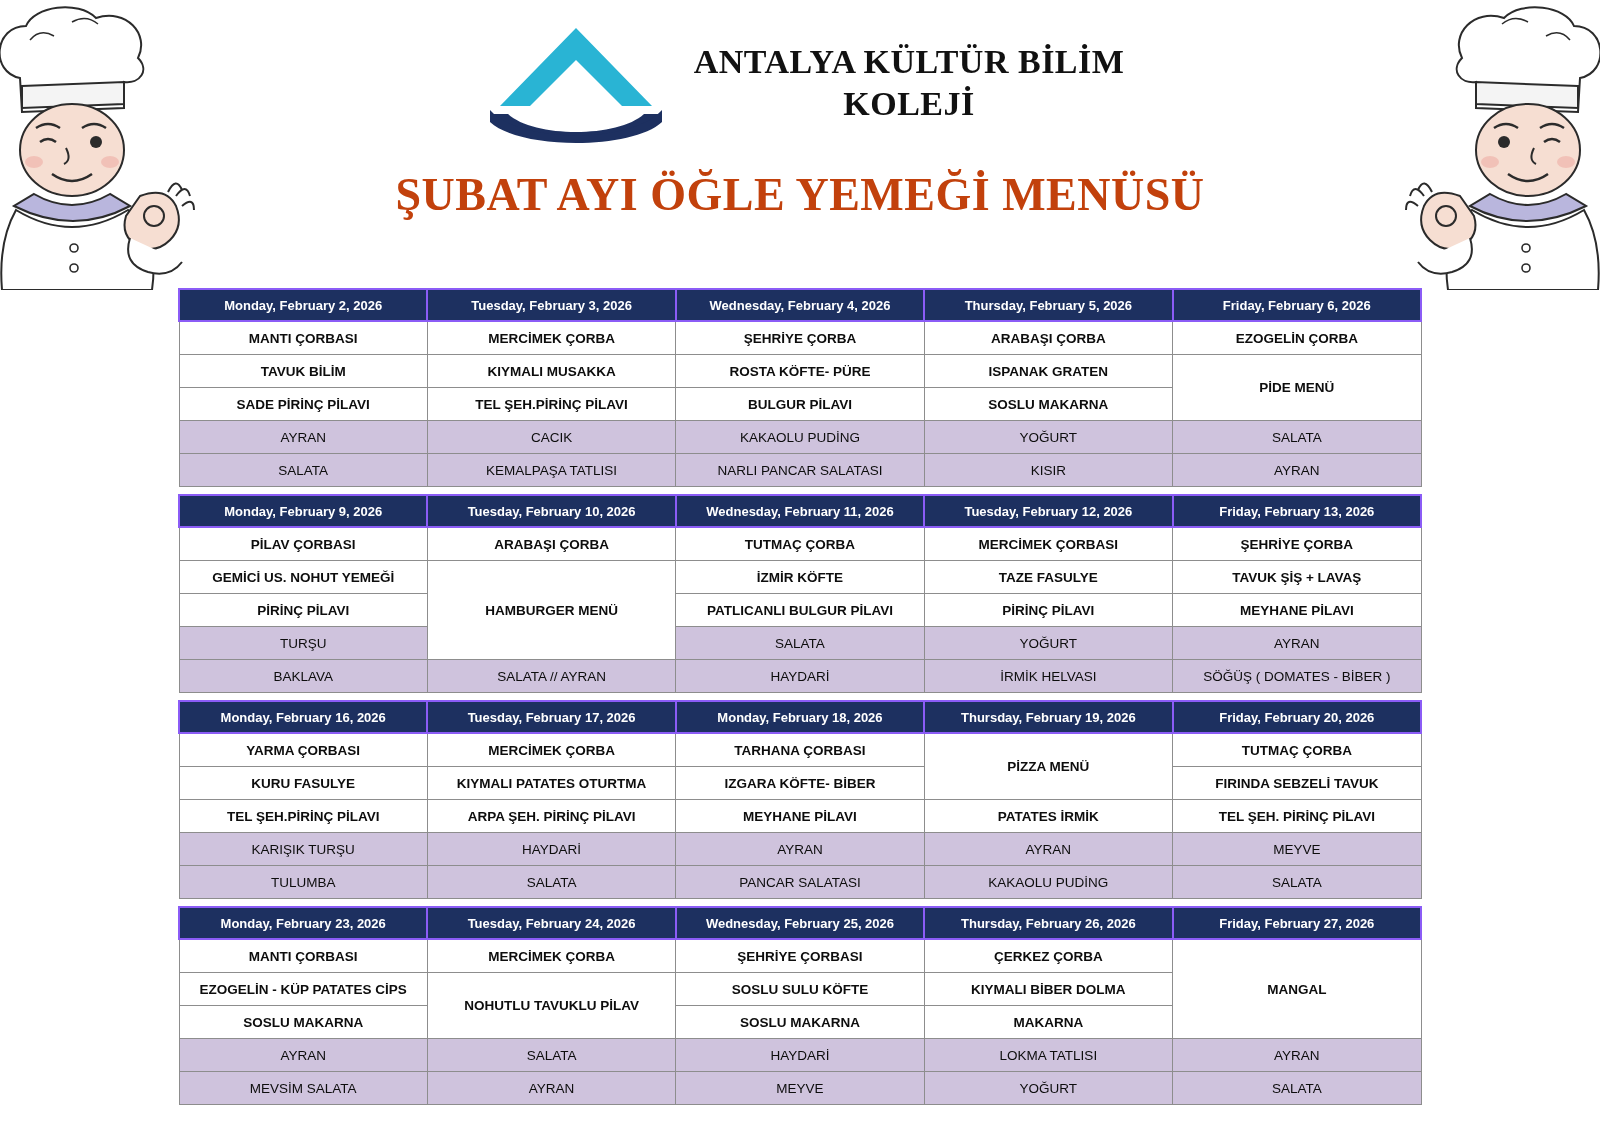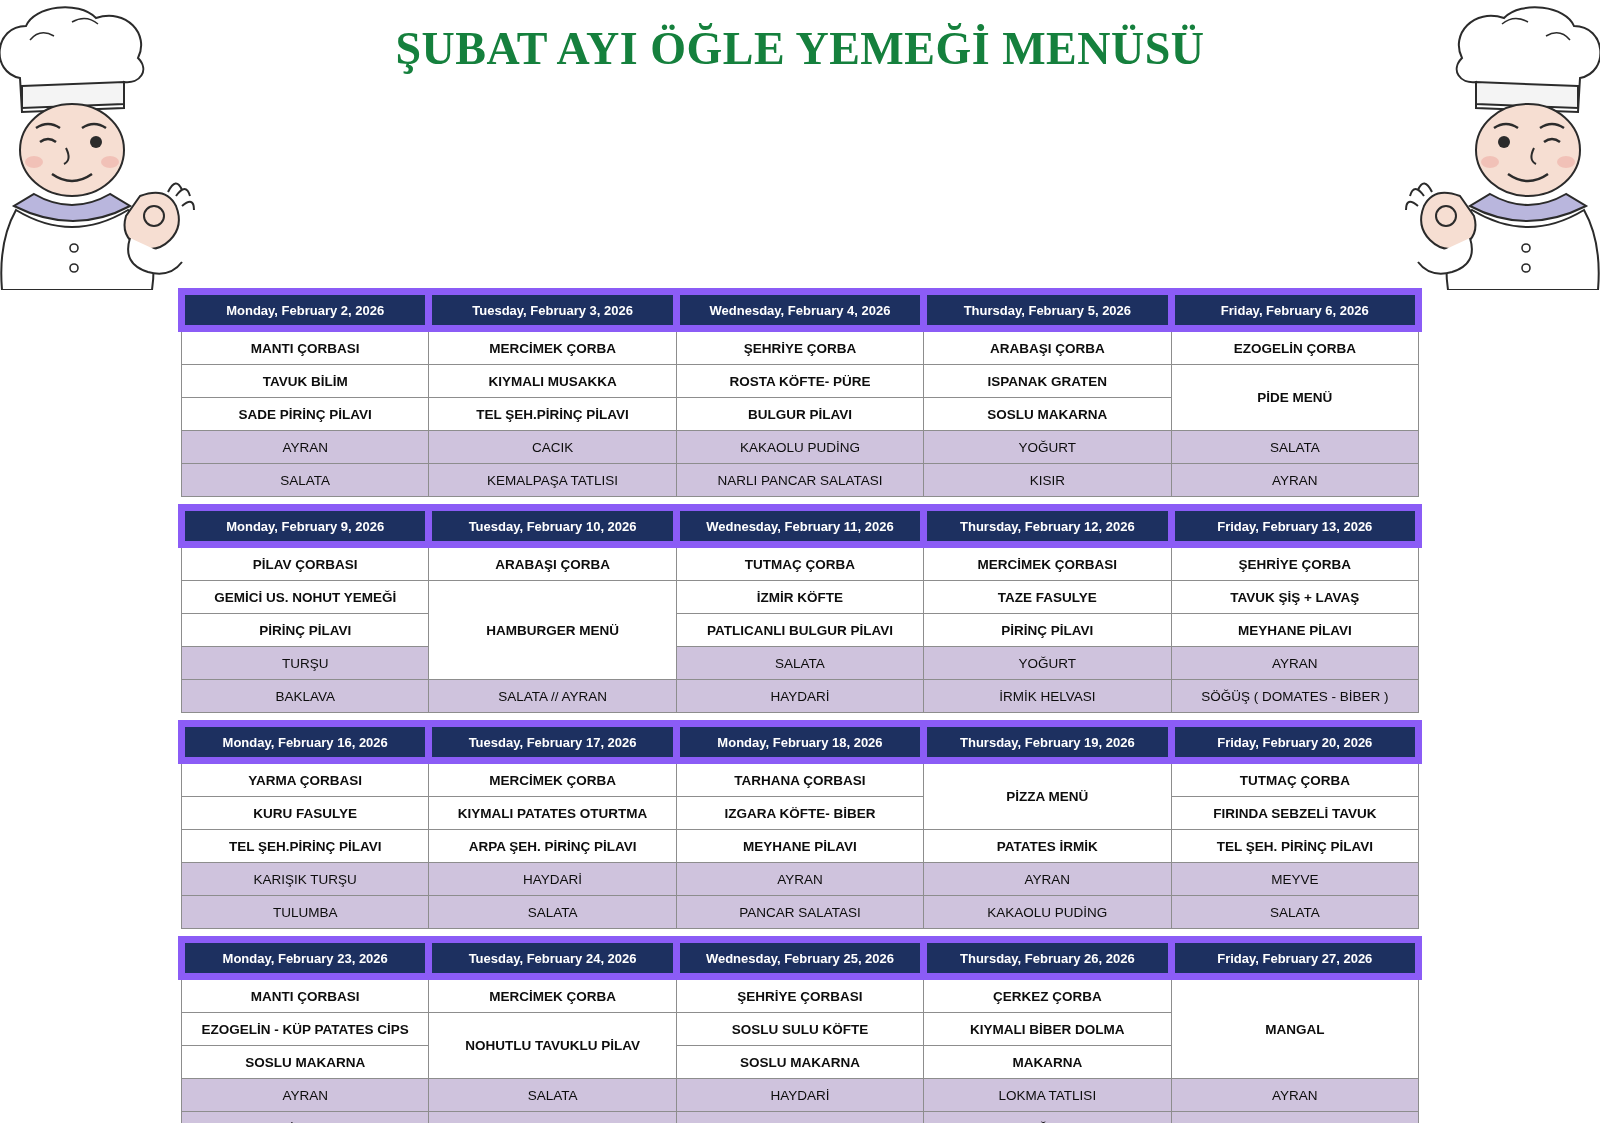--- a/index.html
+++ b/index.html
@@ -50,25 +50,25 @@
     font-weight: bold;
     color: #111111;
     font-size: 34px;
     line-height: 1.25;
     letter-spacing: 0.5px;
     text-align: center;
   }
   .brand-text .line2 { display: block; }
 
   .doc-title {
-    margin-top: 4px;
+    margin-top: 20px;
     font-family: "Liberation Serif", serif;
     font-weight: bold;
     font-size: 46px;
-    color: #15803d;
+    color: #c2410c;
     letter-spacing: 0.5px;
   }
 
   
   .menu-wrap {
     position: absolute;
     top: 288px;
     left: 178px;
     width: 1244px;
   }
@@ -87,21 +87,21 @@
     padding: 2px 4px;
     background: #ffffff;
     white-space: nowrap;
     overflow: hidden;
   }
   table.menu td.dayhead {
     background: #1d3060;
     color: #ffffff;
     font-weight: bold;
     font-size: 13px;
-    border: 7px solid #8b5cf6;
+    border: 2px solid #8b5cf6;
     height: 26px;
   }
   table.menu td.lilac {
     background: #cfc3dd;
     font-weight: normal;
   }
   table.menu td.main {
     font-weight: bold;
     margin-top: 40px;
   }
@@ -182,20 +182,33 @@
       <circle cx="154" cy="216" r="10" fill="none" stroke="#2b2b2b" stroke-width="2"></circle>
       <path d="M168 192 q8 -16 14 -2" fill="none" stroke="#2b2b2b" stroke-width="2"></path>
       <path d="M176 196 q10 -14 14 0" fill="none" stroke="#2b2b2b" stroke-width="2"></path>
       <path d="M182 206 q12 -10 12 4" fill="none" stroke="#2b2b2b" stroke-width="2"></path>
       <path d="M130 238 q-8 26 18 34 q22 6 34 -10" fill="#ffffff" stroke="#2b2b2b" stroke-width="2"></path>
     </g>
   </svg>
 </div>
 
 <div class="header">
+  <div class="brand-row">
+    <div class="logo">
+      <svg viewBox="0 0 200 130" width="200" height="130" xmlns="http://www.w3.org/2000/svg">
+        <path d="M100 10 L176 88 L146 88 L100 42 L54 88 L24 88 Z" fill="#29b4d4"></path>
+        <path d="M16 96 C44 130 156 130 184 96 L168 96 C142 120 58 120 32 96 Z" fill="#1d3060"></path>
+        <path d="M14 92 C44 126 156 126 186 92 L186 104 C156 132 44 132 14 104 Z" fill="#1d3060"></path>
+      </svg>
+    </div>
+    <div class="brand-text">
+      <span>ANTALYA KÜLTÜR BİLİM</span>
+      <span class="line2">KOLEJİ</span>
+    </div>
+  </div>
   <div class="doc-title">ŞUBAT AYI ÖĞLE YEMEĞİ MENÜSÜ</div>
 </div>
 
 <div class="menu-wrap">
   <table class="menu">
     <colgroup>
       <col class="col">
         <col class="col">
         <col class="col">
         <col class="col">
@@ -243,21 +256,21 @@
           <td class="lilac">KISIR</td>
           <td class="lilac">AYRAN</td>
         </tr>
         <tr class="spacer">
           <td colspan="5"></td>
         </tr>
         <tr>
           <td class="dayhead">Monday, February 9, 2026</td>
           <td class="dayhead">Tuesday, February 10, 2026</td>
           <td class="dayhead">Wednesday, February 11, 2026</td>
-          <td class="dayhead">Thursday, February 12, 2026</td>
+          <td class="dayhead">Tuesday, February 12, 2026</td>
           <td class="dayhead">Friday, February 13, 2026</td>
         </tr>
         <tr>
           <td class="main">PİLAV ÇORBASI</td>
           <td class="main">ARABAŞI ÇORBA</td>
           <td class="main">TUTMAÇ ÇORBA</td>
           <td class="main">MERCİMEK ÇORBASI</td>
           <td class="main">ŞEHRİYE ÇORBA</td>
         </tr>
         <tr>

